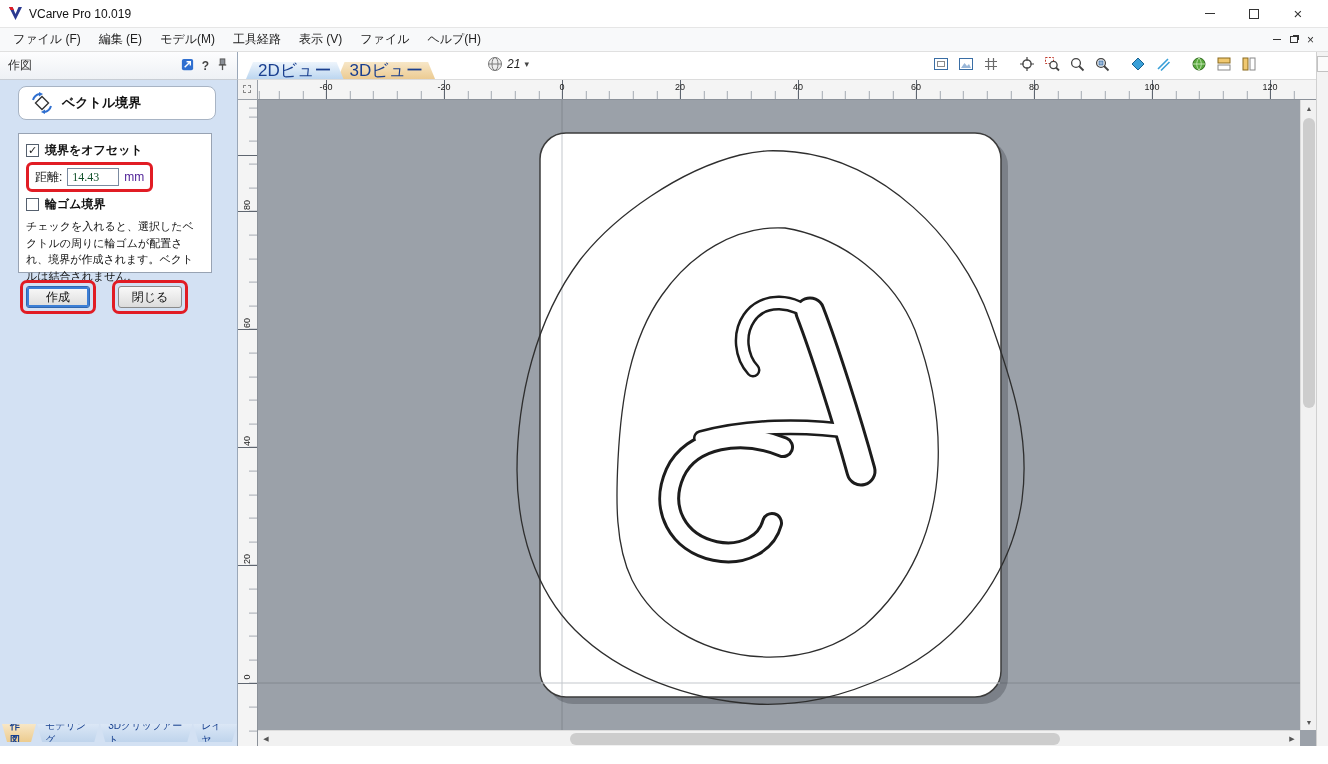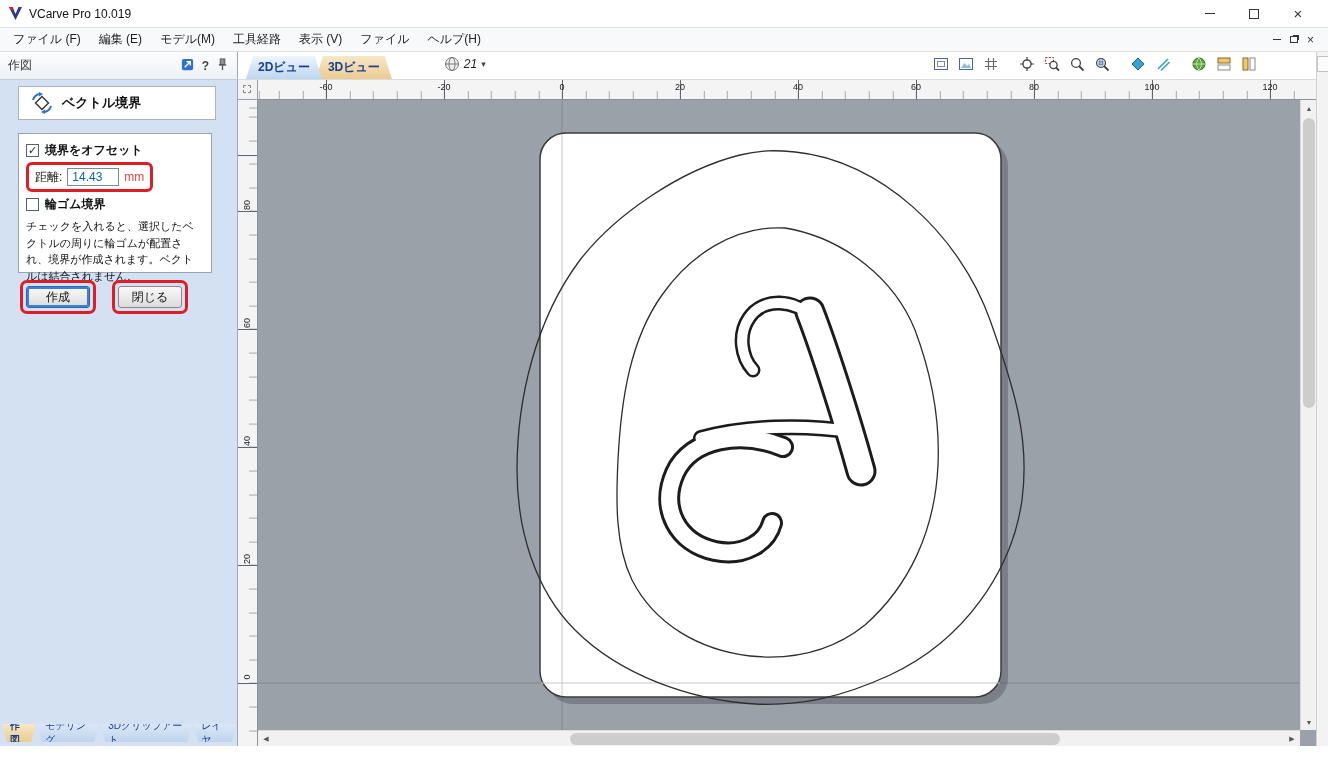--- a/index.html
+++ b/index.html
@@ -22,21 +22,21 @@
   .mdi{margin-left:auto;display:flex;align-items:center;gap:9px;padding-right:10px;color:#333;}
   .mdi-min{display:block;width:8px;height:1px;background:#333;}
   .mdi-max{display:block;width:8px;height:7px;border:1px solid #333;box-shadow:2px -2px 0 -1px #333;}
   .mdi-x{font-size:12px;line-height:1;}
 
   
   .panel-header{position:absolute;left:0;top:52px;width:238px;height:28px;background:linear-gradient(#fdfdfe,#eef1f5);border-bottom:1px solid #c8cdd4;border-right:1px solid #9aa7b8;display:flex;align-items:center;padding:0 8px;font-size:12px;color:#333;}
   .ph-icons{margin-left:auto;display:flex;align-items:center;gap:7px;}
   .help-q{font-size:12px;color:#444;font-weight:bold;}
   .view-bar{position:absolute;left:238px;top:52px;width:1078px;height:28px;background:#fff;border-bottom:1px solid #dcdcdc;display:flex;align-items:flex-end;}
-  .ftab{height:23px;padding:0 12px;display:flex;align-items:center;justify-content:center;font-weight:bold;font-size:12px;color:#1a3f8f;clip-path:polygon(7px 0,calc(100% - 7px) 0,100% 100%,0 100%);}
+  .ftab{height:17px;padding:0 12px;display:flex;align-items:center;justify-content:center;font-weight:normal;font-size:17px;color:#1a3f8f;clip-path:polygon(7px 0,calc(100% - 7px) 0,100% 100%,0 100%);}
   .ftab.t2d{margin-left:8px;background:linear-gradient(#eef5fc,#bcd6f0);z-index:2;}
   .ftab.t3d{margin-left:-6px;background:linear-gradient(#f7e7c8,#eccb92);z-index:1;}
   .zoom-group{display:flex;align-items:center;gap:4px;margin-left:52px;height:28px;padding-bottom:3px;font-style:italic;}
   .zoom-val{font-size:12px;color:#222;}
   .caret{font-size:9px;color:#444;}
   .tool-icons{margin-left:auto;display:flex;align-items:center;gap:3px;height:28px;padding-bottom:3px;margin-right:56px;}
   .tbtn{width:22px;height:22px;display:flex;align-items:center;justify-content:center;border-radius:3px;}
   .tsep{width:8px;}
 
   
@@ -60,28 +60,28 @@
   .drawing{position:absolute;left:0;top:0;display:block;}
   .vscroll{position:absolute;right:0;top:0;width:16px;height:630px;background:#f1f1f1;border-left:1px solid #dcdcdc;}
   .vscroll .arr{position:absolute;left:0;width:16px;height:16px;display:flex;align-items:center;justify-content:center;font-size:7px;color:#555;}
   .vthumb{position:absolute;left:2px;top:18px;width:12px;height:290px;background:#cdcdcd;border-radius:6px;}
   .hscroll{position:absolute;left:0;bottom:0;width:1042px;height:16px;background:#f1f1f1;border-top:1px solid #dcdcdc;}
   .hscroll .arr{position:absolute;top:0;width:16px;height:16px;display:flex;align-items:center;justify-content:center;font-size:7px;color:#555;}
   .hthumb{position:absolute;left:312px;top:2px;width:490px;height:12px;background:#cdcdcd;border-radius:6px;}
 
   
   .sidepanel{position:absolute;left:0;top:80px;width:238px;height:666px;background:#d3e1f3;border-right:1px solid #9aa7b8;}
-  .tool-title{position:absolute;left:18px;top:6px;width:198px;height:34px;background:#fff;border:1px solid #a8b4c4;border-radius:0;display:flex;align-items:center;gap:9px;padding:0 12px;font-weight:bold;font-size:13px;color:#111;}
+  .tool-title{position:absolute;left:18px;top:6px;width:198px;height:34px;background:#fff;border:1px solid #a8b4c4;border-radius:8px;display:flex;align-items:center;gap:9px;padding:0 12px;font-weight:bold;font-size:13px;color:#111;}
   .form-box{position:absolute;left:18px;top:53px;width:194px;height:140px;background:#fff;border:1px solid #98a3b3;padding:6px 7px;}
   .cb-row{display:flex;align-items:center;gap:6px;font-weight:bold;font-size:12px;color:#111;margin-top:2px;}
   .cb{width:13px;height:13px;border:1px solid #55606e;background:#fff;display:flex;align-items:center;justify-content:center;font-size:11px;line-height:1;color:#1a1a1a;flex:0 0 auto;}
   .red-box{display:inline-flex;align-items:center;gap:5px;border:3px solid #e11c24;border-radius:6px;padding:3px 6px;margin:3px 0 2px 0;}
   .dist-label{font-size:12px;color:#111;}
-  .dist-input{width:52px;height:18px;border:1px solid #7b8aa0;font-size:12px;padding:0 4px;font-family:Liberation Sans, sans-serif;color:#0369a1;}
-  .unit{font-size:12px;color:#ef4444;}
+  .dist-input{width:52px;height:18px;border:1px solid #7b8aa0;font-size:12px;padding:0 4px;font-family:Liberation Serif, serif;color:#14532d;}
+  .unit{font-size:12px;color:#4c1d95;}
   .desc{font-size:11px;line-height:1.5;margin-top:5px;color:#111;}
   .btn-row{position:absolute;left:20px;top:200px;display:flex;gap:16px;}
   .red-wrap{border:3px solid #e11c24;border-radius:7px;padding:3px;}
   .btn{width:64px;height:22px;background:linear-gradient(#f9f9f9,#dcdcdc);border:1px solid #8a8a8a;border-radius:3px;font-size:12px;font-family:inherit;color:#111;display:flex;align-items:center;justify-content:center;}
   .btn.primary{box-shadow:inset 0 0 0 2px #3c7fd6;border-color:#2f66b0;}
   .panel-tabs{position:absolute;left:2px;bottom:4px;display:flex;gap:1px;}
   .ptab{height:18px;padding:0 8px;font-size:10px;color:#17408f;display:flex;align-items:center;background:linear-gradient(#dbe7f6,#bfd4ec);clip-path:polygon(0 0,100% 0,calc(100% - 5px) 100%,5px 100%);}
   .ptab.active{background:linear-gradient(#f8e7c6,#eccb8e);font-weight:bold;}
 
   

